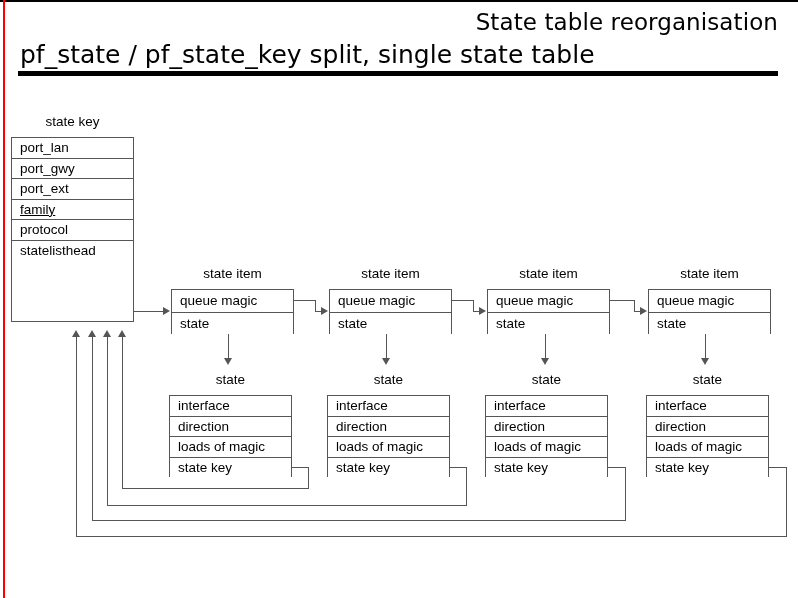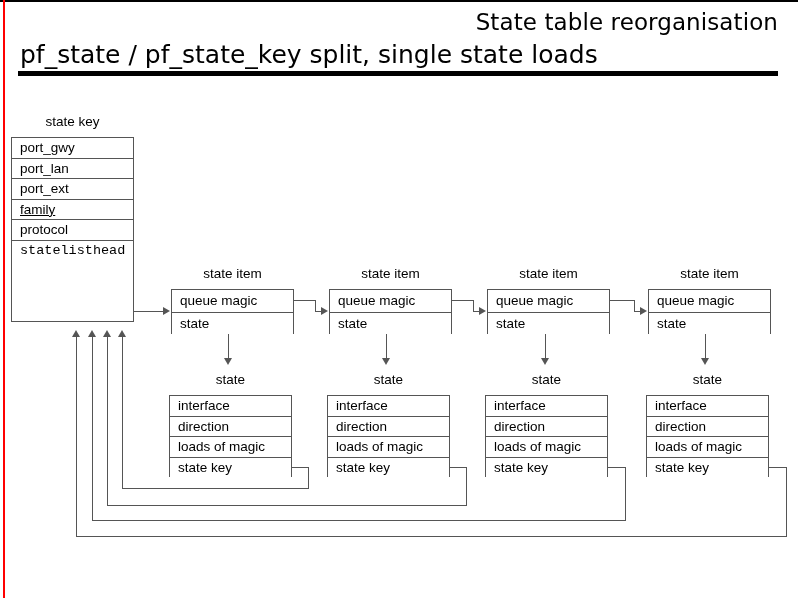--- a/index.html
+++ b/index.html
@@ -78,32 +78,32 @@
     border-bottom:7px solid #555;
   }
 </style>
 </head>
 <body>
 
 <div id="slide-top-rule"></div>
 <div id="slide-left-rule"></div>
 
 <div id="kicker">State table reorganisation</div>
-<div id="slide-title">pf_state / pf_state_key split, single state loads</div>
+<div id="slide-title">pf_state / pf_state_key split, single state table</div>
 <div id="title-rule"></div>
 
 <div class="caption" style="left:11px;top:114px;width:123px;">state key</div>
 
 <div class="rec-table" style="left:11px;top:137px;width:123px;height:185px;">
+  <div class="rec-row" style="height:20.5px;">port_lan</div>
   <div class="rec-row" style="height:20.5px;">port_gwy</div>
-  <div class="rec-row" style="height:20.5px;">port_lan</div>
   <div class="rec-row" style="height:20.5px;">port_ext</div>
   <div class="rec-row" style="height:20.5px;text-decoration:underline;">family</div>
   <div class="rec-row" style="height:20.5px;">protocol</div>
-  <div class="rec-row" style="height:20.5px;font-family:Liberation Mono, monospace;">statelisthead</div>
+  <div class="rec-row" style="height:20.5px;">statelisthead</div>
 </div>
 
 <div class="caption" style="left:171px;top:266px;width:123px;">state item</div>
 <div class="rec-table" style="left:171px;top:289px;width:123px;height:45px;">
   <div class="rec-row" style="height:22.5px;">queue magic</div>
   <div class="rec-row" style="height:22.5px;">state</div>
 </div>
 <div class="caption" style="left:169px;top:372px;width:123px;">state</div>
 <div class="rec-table" style="left:169px;top:395px;width:123px;height:82px;">
   <div class="rec-row" style="height:20.5px;">interface</div>

